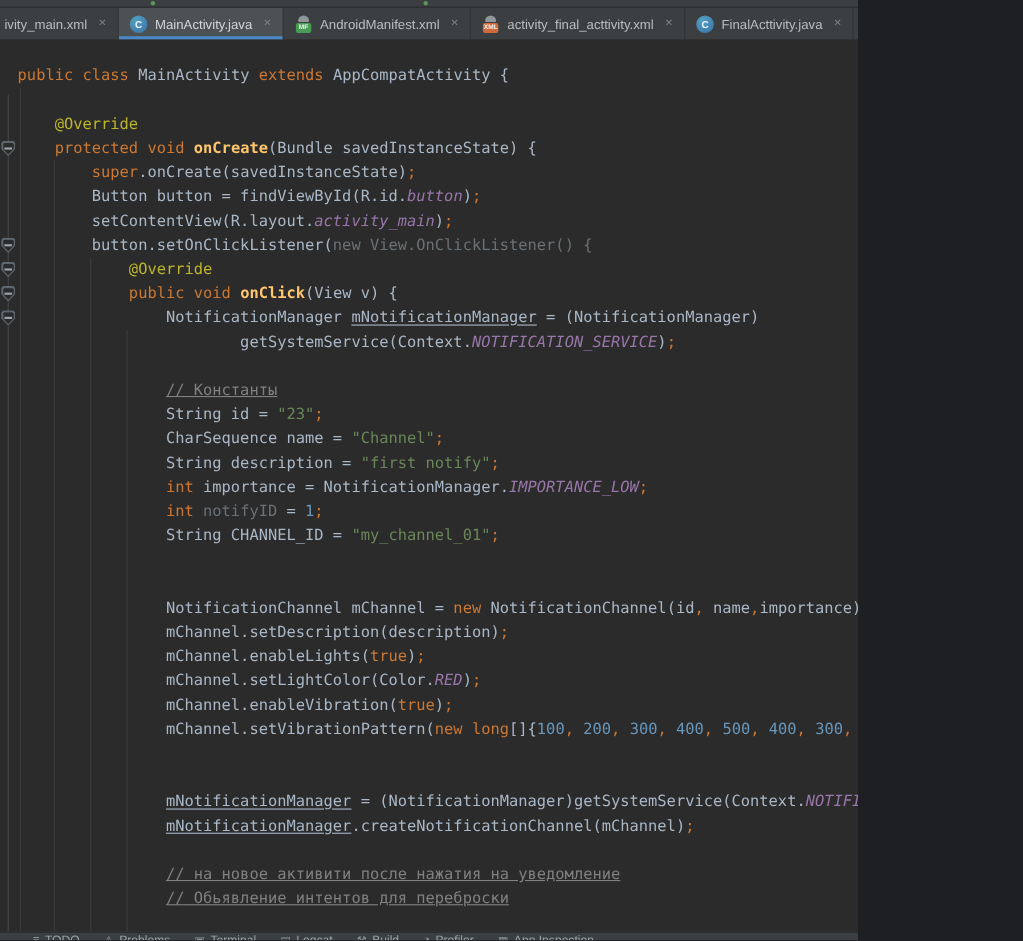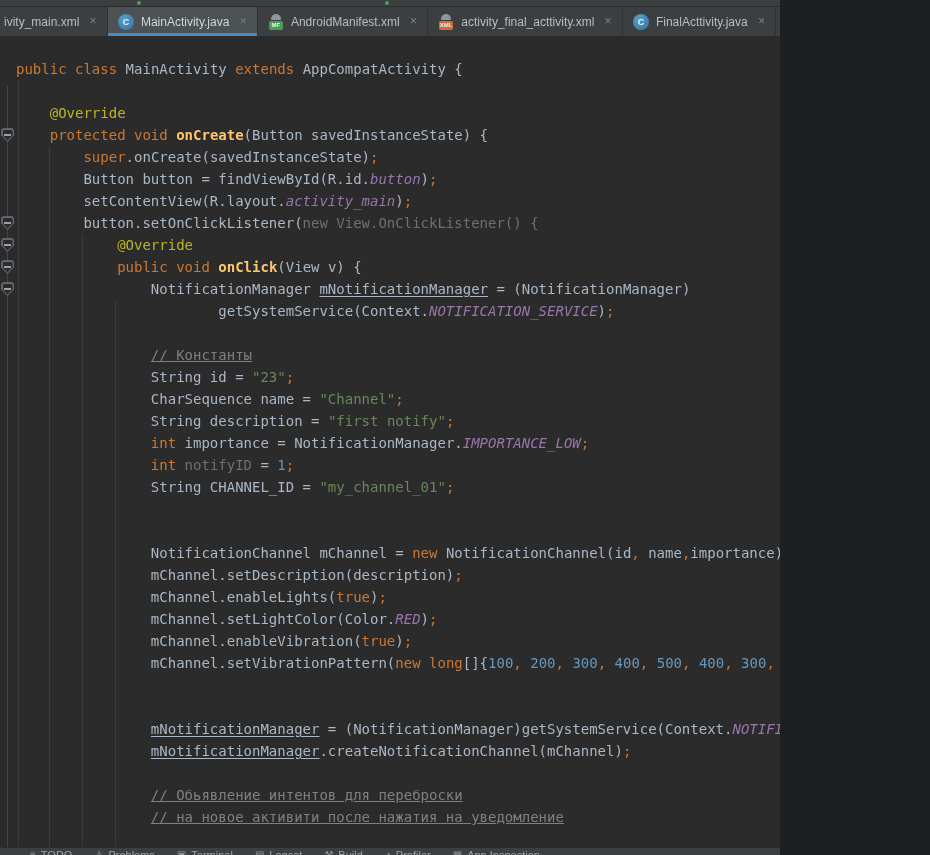--- a/index.html
+++ b/index.html
@@ -123,21 +123,21 @@
     <div class="scopeline"></div>
     <div class="guide" style="left:18px;  top:44px;"></div>
     <div class="guide" style="left:49px;  top:110px;"></div>
     <div class="guide" style="left:82px;  top:198px;"></div>
     <div class="guide" style="left:115px; top:264px;"></div>
     <div class="marginline"></div>
     <div class="code" id="code">
         <div class="ln"><span class="tk-kw">public</span><span class="tk-d"> </span><span class="tk-kw">class</span><span class="tk-d"> MainActivity </span><span class="tk-kw">extends</span><span class="tk-d"> AppCompatActivity {</span></div>
         <div class="ln"></div>
         <div class="ln"><span class="tk-d">    </span><span class="tk-an">@Override</span></div>
-        <div class="ln"><span class="tk-d">    </span><span class="tk-kw">protected</span><span class="tk-d"> </span><span class="tk-kw">void</span><span class="tk-d"> </span><span class="tk-fn">onCreate</span><span class="tk-d">(Button savedInstanceState) {</span></div>
+        <div class="ln"><span class="tk-d">    </span><span class="tk-kw">protected</span><span class="tk-d"> </span><span class="tk-kw">void</span><span class="tk-d"> </span><span class="tk-fn">onCreate</span><span class="tk-d">(Bundle savedInstanceState) {</span></div>
         <div class="ln"><span class="tk-d">        </span><span class="tk-kw">super</span><span class="tk-d">.onCreate(savedInstanceState)</span><span class="tk-p">;</span></div>
         <div class="ln"><span class="tk-d">        Button button = findViewById(R.id.</span><span class="tk-f">button</span><span class="tk-d">)</span><span class="tk-p">;</span></div>
         <div class="ln"><span class="tk-d">        setContentView(R.layout.</span><span class="tk-f">activity_main</span><span class="tk-d">)</span><span class="tk-p">;</span></div>
         <div class="ln"><span class="tk-d">        button.setOnClickListener(</span><span class="tk-g">new View.OnClickListener() {</span></div>
         <div class="ln"><span class="tk-d">            </span><span class="tk-an">@Override</span></div>
         <div class="ln"><span class="tk-d">            </span><span class="tk-kw">public</span><span class="tk-d"> </span><span class="tk-kw">void</span><span class="tk-d"> </span><span class="tk-fn">onClick</span><span class="tk-d">(View v) {</span></div>
         <div class="ln"><span class="tk-d">                NotificationManager </span><span class="tk-u">mNotificationManager</span><span class="tk-d"> = (NotificationManager)</span></div>
         <div class="ln"><span class="tk-d">                        getSystemService(Context.</span><span class="tk-f">NOTIFICATION_SERVICE</span><span class="tk-d">)</span><span class="tk-p">;</span></div>
         <div class="ln"></div>
         <div class="ln"><span class="tk-d">                </span><span class="tk-c">// Константы</span></div>
@@ -153,22 +153,22 @@
         <div class="ln"><span class="tk-d">                mChannel.setDescription(description)</span><span class="tk-p">;</span></div>
         <div class="ln"><span class="tk-d">                mChannel.enableLights(</span><span class="tk-kw">true</span><span class="tk-d">)</span><span class="tk-p">;</span></div>
         <div class="ln"><span class="tk-d">                mChannel.setLightColor(Color.</span><span class="tk-f">RED</span><span class="tk-d">)</span><span class="tk-p">;</span></div>
         <div class="ln"><span class="tk-d">                mChannel.enableVibration(</span><span class="tk-kw">true</span><span class="tk-d">)</span><span class="tk-p">;</span></div>
         <div class="ln"><span class="tk-d">                mChannel.setVibrationPattern(</span><span class="tk-kw">new</span><span class="tk-d"> </span><span class="tk-kw">long</span><span class="tk-d">[]{</span><span class="tk-n">100</span><span class="tk-p">,</span><span class="tk-d"> </span><span class="tk-n">200</span><span class="tk-p">,</span><span class="tk-d"> </span><span class="tk-n">300</span><span class="tk-p">,</span><span class="tk-d"> </span><span class="tk-n">400</span><span class="tk-p">,</span><span class="tk-d"> </span><span class="tk-n">500</span><span class="tk-p">,</span><span class="tk-d"> </span><span class="tk-n">400</span><span class="tk-p">,</span><span class="tk-d"> </span><span class="tk-n">300</span><span class="tk-p">,</span><span class="tk-d"> </span><span class="tk-n">200</span><span class="tk-p">,</span><span class="tk-d"> </span><span class="tk-n">400</span><span class="tk-d">})</span><span class="tk-p">;</span></div>
         <div class="ln"></div>
         <div class="ln"><span class="tk-d">                </span></div>
         <div class="ln"><span class="tk-d">                </span><span class="tk-u">mNotificationManager</span><span class="tk-d"> = (NotificationManager)getSystemService(Context.</span><span class="tk-f">NOTIFICATION_SERVICE</span><span class="tk-d">)</span><span class="tk-p">;</span></div>
         <div class="ln"><span class="tk-d">                </span><span class="tk-u">mNotificationManager</span><span class="tk-d">.createNotificationChannel(mChannel)</span><span class="tk-p">;</span></div>
         <div class="ln"></div>
+        <div class="ln"><span class="tk-d">                </span><span class="tk-c">// на новое активити после нажатия на уведомление</span></div>
         <div class="ln"><span class="tk-d">                </span><span class="tk-c">// Обьявление интентов для переброски</span></div>
-        <div class="ln"><span class="tk-d">                </span><span class="tk-c">// на новое активити после нажатия на уведомление</span></div>
       </div>
     <div id="gutter-markers">
         <div class="fold" style="top: 92px;">
           <i class="fo"></i>
           <i class="fi"></i>
           <i class="fm"></i>
         </div>
         <div class="fold" style="top: 180px;">
           <i class="fo"></i>
           <i class="fi"></i>

